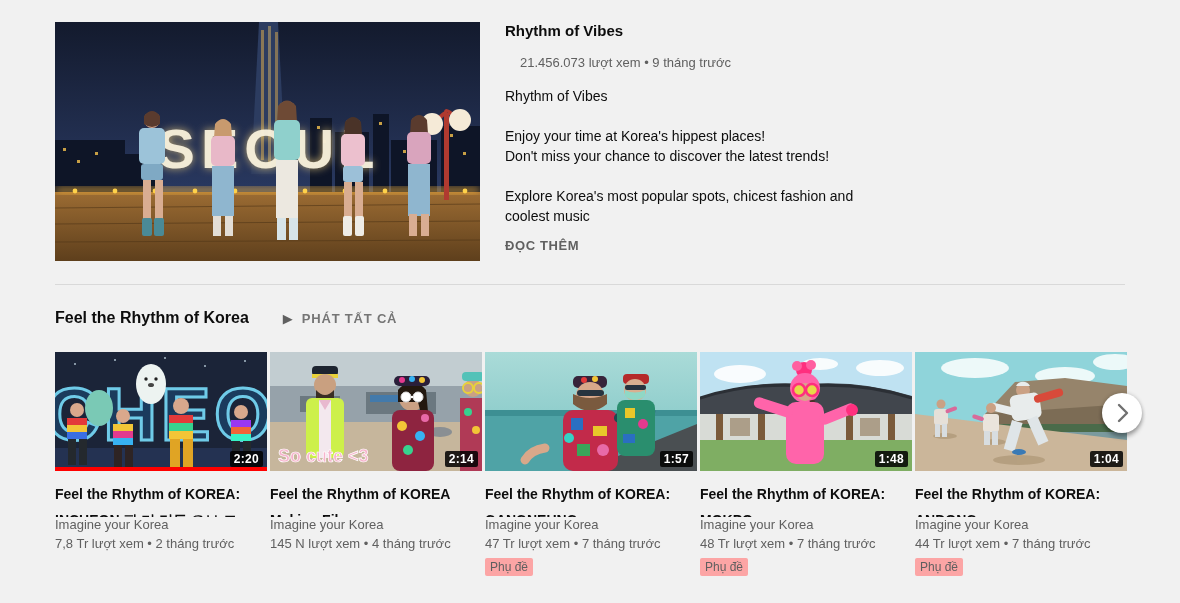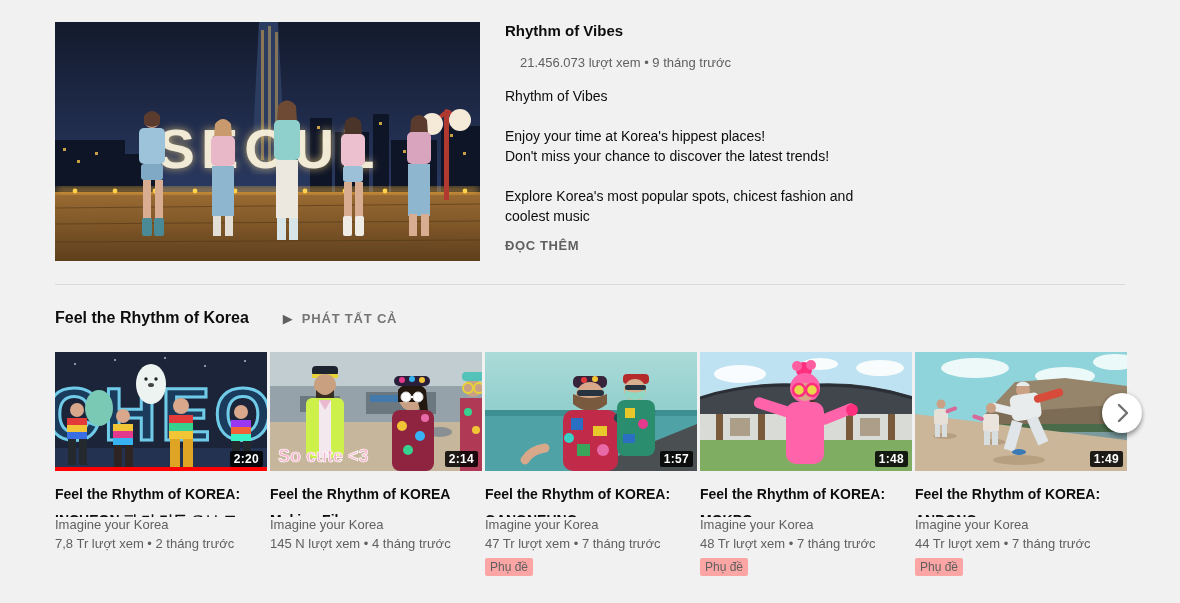--- a/index.html
+++ b/index.html
@@ -472,21 +472,21 @@
           <rect x="30" y="58" width="12" height="4" rx="2" transform="rotate(-20 30 58)" fill="#d86a9a"></rect>
         </g>
         <g>
           <circle cx="76" cy="56" r="5" fill="#caa184"></circle>
             <rect x="68" y="62" width="16" height="18" rx="3" fill="#eae4dc"></rect>
           <rect x="69" y="79" width="6" height="14" fill="#d8dde0"></rect>
             <rect x="77" y="79" width="6" height="14" fill="#d8dde0"></rect>
           <rect x="58" y="62" width="12" height="4" rx="2" transform="rotate(18 58 62)" fill="#d86a9a"></rect>
         </g>
       </svg>
-      <span class="duration">1:49</span>
+      <span class="duration">1:04</span>
     </div>
     <div class="card-title">Feel the Rhythm of KOREA: ANDONG</div>
     <div class="card-channel">Imagine your Korea</div>
     <div class="card-meta">44 Tr lượt xem • 7 tháng trước</div>
     <span class="card-badge">Phụ đề</span>
   </div>
 
 </div>
 
 <div class="next-btn">

